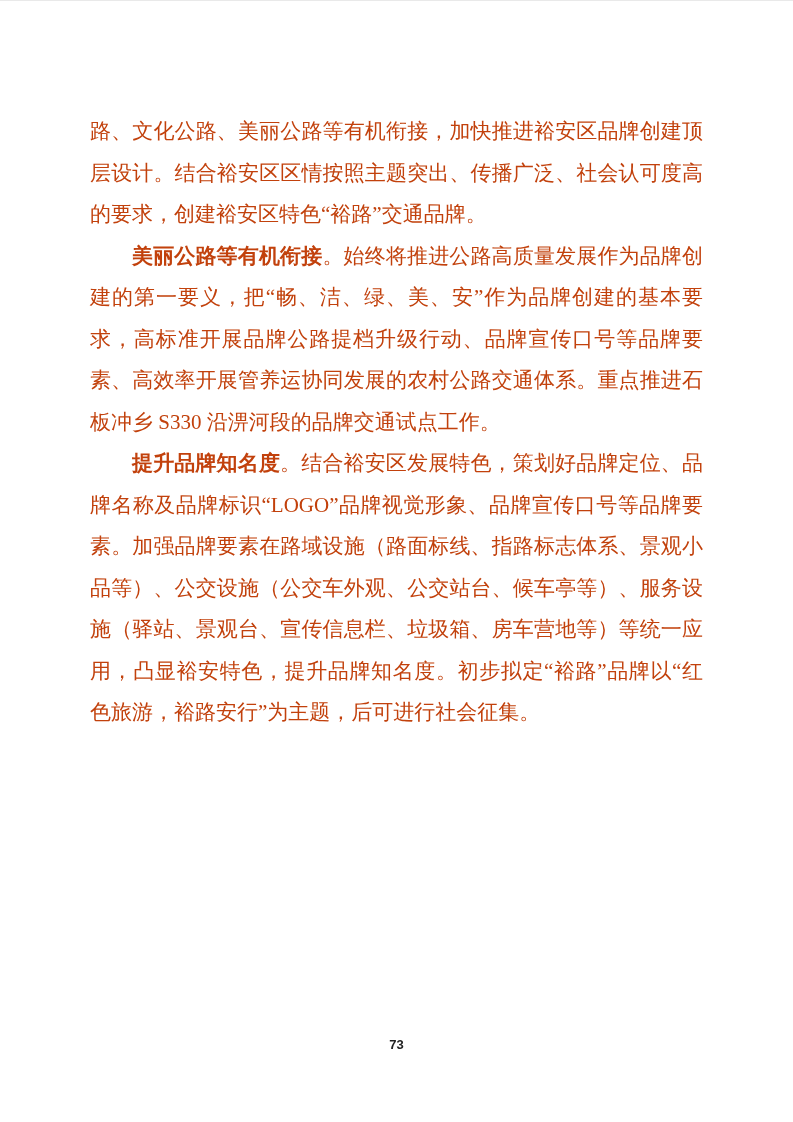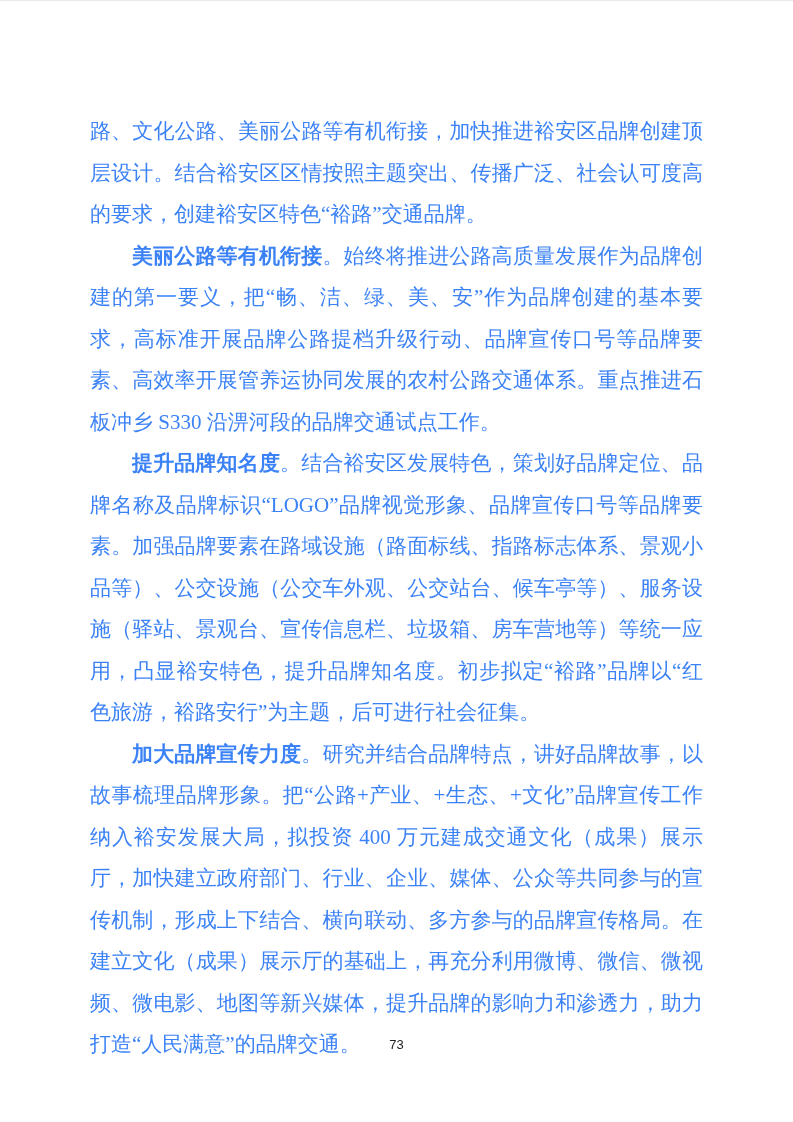--- a/index.html
+++ b/index.html
@@ -15,21 +15,21 @@
     box-sizing: border-box;
     border-top: 1px solid #e9e9e9;
     overflow: hidden;
     font-family: "Liberation Serif", "DejaVu Serif", serif;
   }
   .content {
     position: absolute;
     top: 110px;
     left: 90px;
     width: 613px;
-    color: #3b82f6;
+    color: #c2410c;
     font-size: 21px;
     line-height: 41.5px;
     text-align: justify;
     text-justify: inter-character;
   }
   .para {
     margin: 0;
     padding: 0;
     word-break: break-all;
   }
@@ -40,34 +40,33 @@
     font-weight: 700;
   }
   .page-number {
     position: absolute;
     top: 1036px;
     left: 0;
     width: 100%;
     text-align: center;
     font-family: "Liberation Sans", sans-serif;
     font-size: 13px;
-    font-weight: 400;
+    font-weight: 700;
     color: #222222;
   }
 </style>
 </head>
 <body>
 
 <div class="page">
   <div class="content">
 
     <p class="para"><span>路、文化公路、美丽公路等有机衔接，加快推进裕安区品牌创建顶层设计。结合裕安区区情按照主题突出、传播广泛、社会认可度高的要求，创建裕安区特色“裕路”交通品牌。</span></p>
 
     <p class="para indent"><b class="lead">美丽公路等有机衔接</b><span>。始终将推进公路高质量发展作为品牌创建的第一要义，把“畅、洁、绿、美、安”作为品牌创建的基本要求，高标准开展品牌公路提档升级行动、品牌宣传口号等品牌要素、高效率开展管养运协同发展的农村公路交通体系。重点推进石板冲乡 S330 沿淠河段的品牌交通试点工作。</span></p>
 
     <p class="para indent"><b class="lead">提升品牌知名度</b><span>。结合裕安区发展特色，策划好品牌定位、品牌名称及品牌标识“LOGO”品牌视觉形象、品牌宣传口号等品牌要素。加强品牌要素在路域设施（路面标线、指路标志体系、景观小品等）、公交设施（公交车外观、公交站台、候车亭等）、服务设施（驿站、景观台、宣传信息栏、垃圾箱、房车营地等）等统一应用，凸显裕安特色，提升品牌知名度。初步拟定“裕路”品牌以“红色旅游，裕路安行”为主题，后可进行社会征集。</span></p>
 
-    <p class="para indent"><b class="lead">加大品牌宣传力度</b><span>。研究并结合品牌特点，讲好品牌故事，以故事梳理品牌形象。把“公路+产业、+生态、+文化”品牌宣传工作纳入裕安发展大局，拟投资 400 万元建成交通文化（成果）展示厅，加快建立政府部门、行业、企业、媒体、公众等共同参与的宣传机制，形成上下结合、横向联动、多方参与的品牌宣传格局。在建立文化（成果）展示厅的基础上，再充分利用微博、微信、微视频、微电影、地图等新兴媒体，提升品牌的影响力和渗透力，助力打造“人民满意”的品牌交通。</span></p>
 
   </div>
 
   <div class="page-number">73</div>
 </div>
 
 </body></html>

